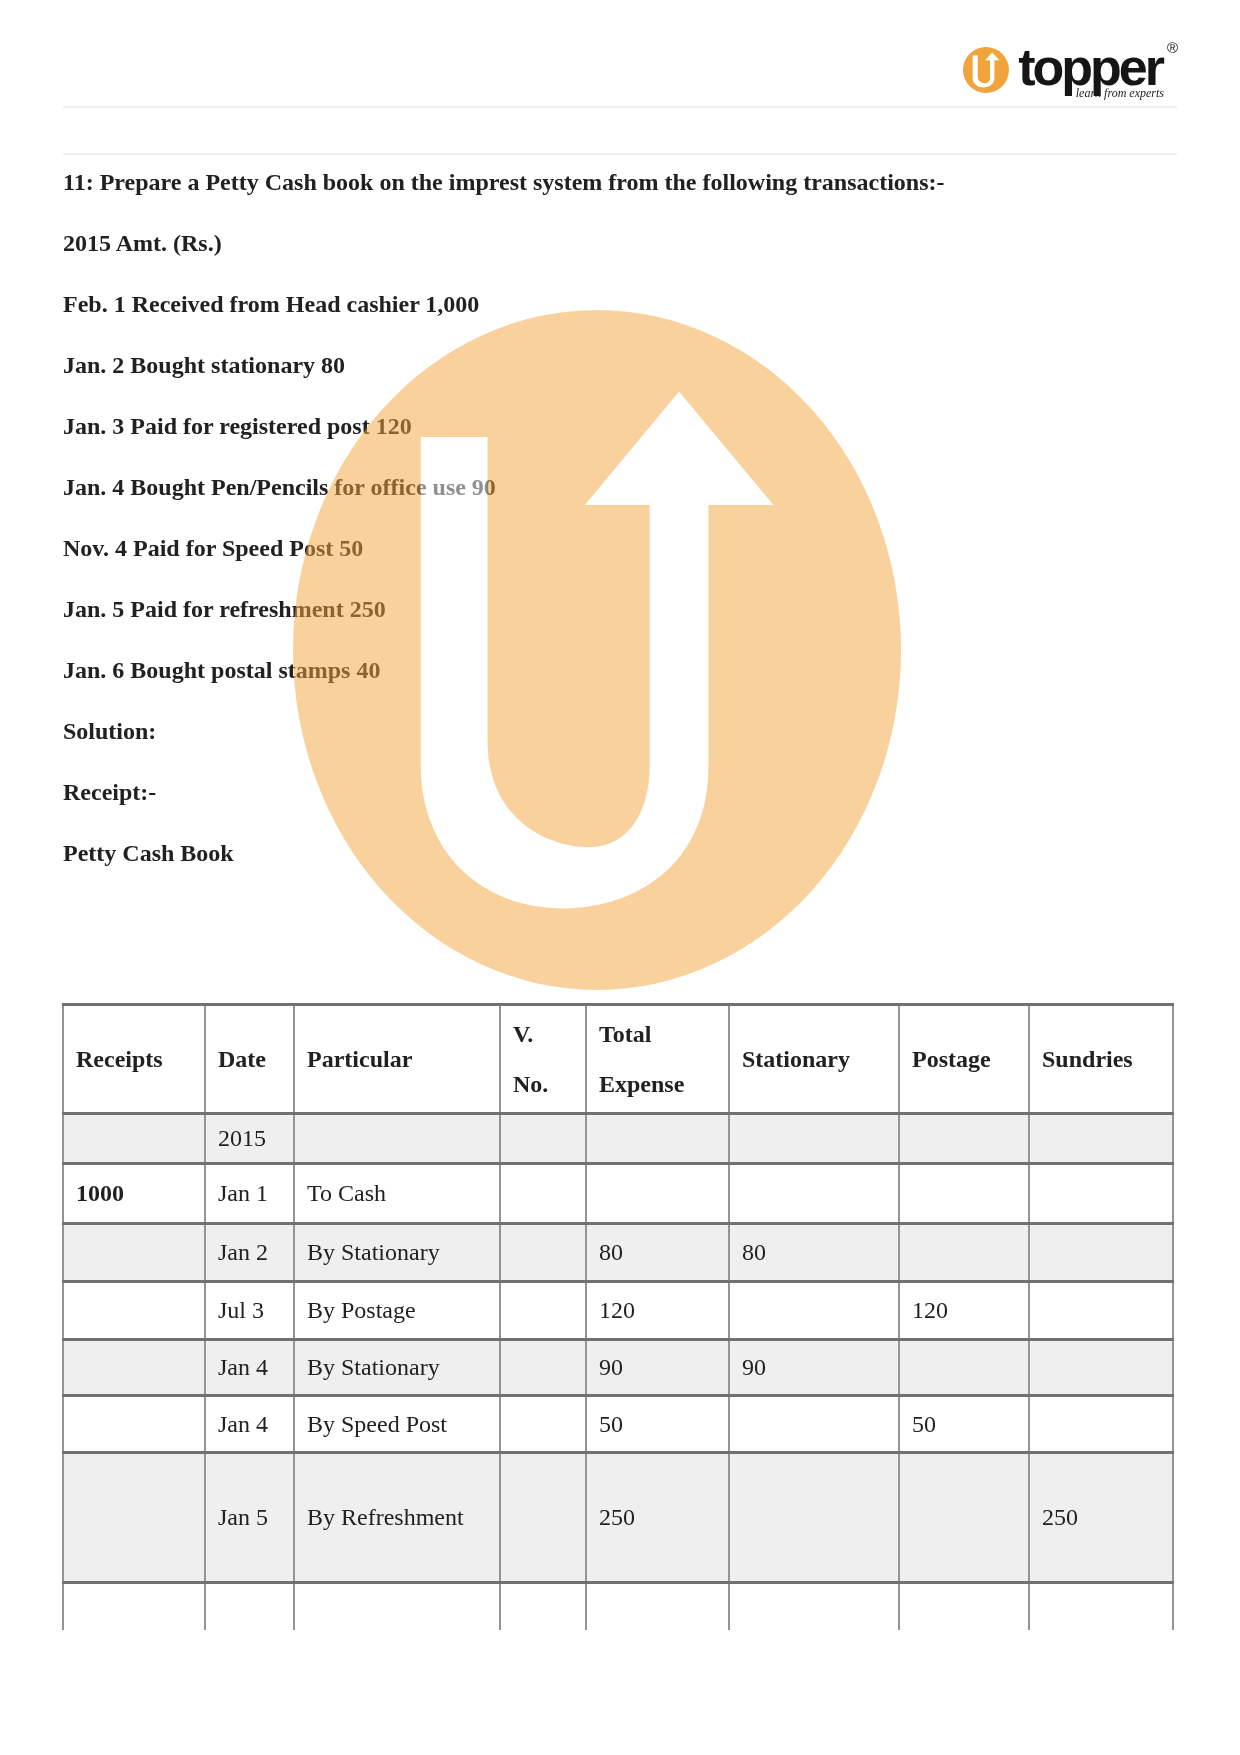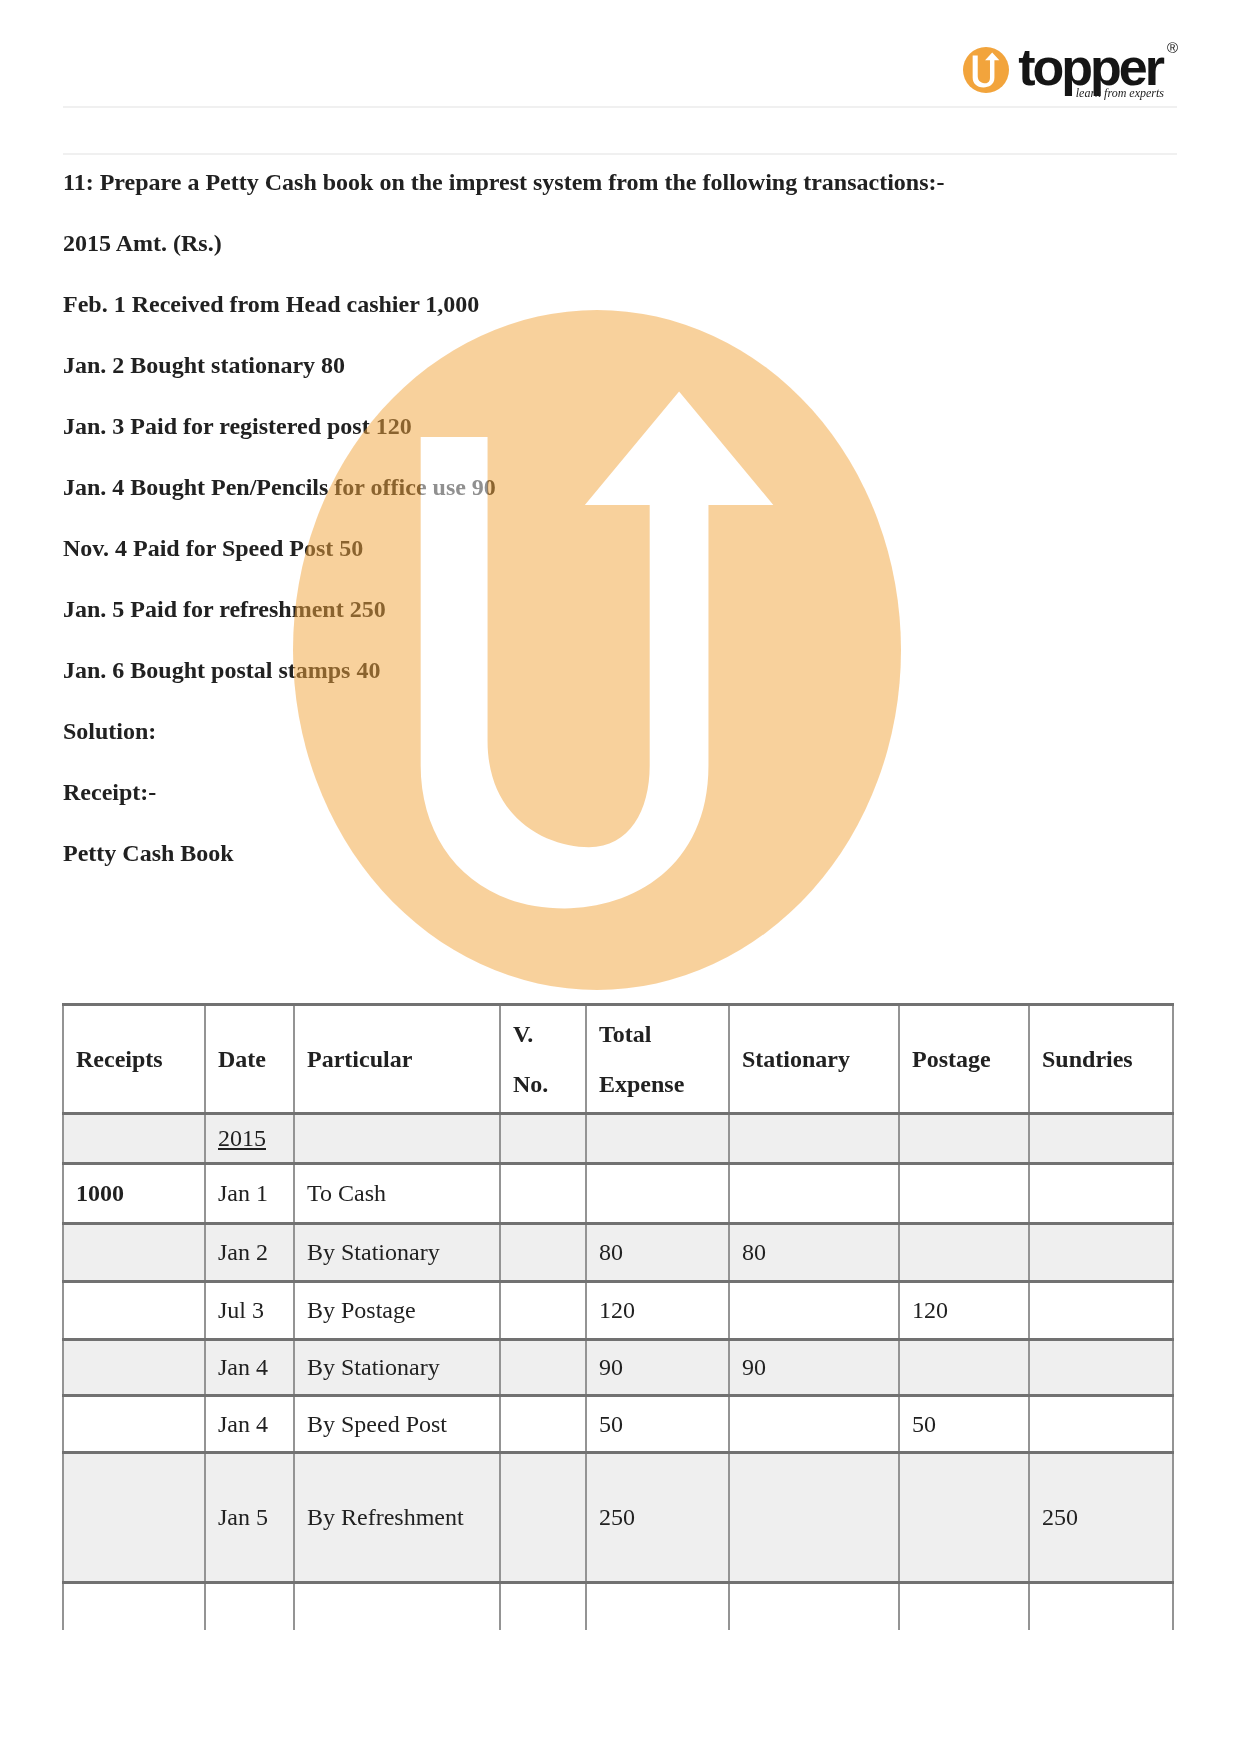--- a/index.html
+++ b/index.html
@@ -51,21 +51,21 @@
   th, td {
     border-left:2px solid #949494; border-right:2px solid #949494;
     border-top:3px solid #717171; border-bottom:3px solid #717171;
     vertical-align:middle; text-align:left; padding:2px 4px 2px 12px;
     font-size:24px; color:#212121; overflow:hidden;
   }
   thead th { font-weight:700; line-height:50px; white-space:pre-line; }
   tbody td { font-weight:400; line-height:37px; }
   tbody td:first-child { font-weight:700; }
   thead tr { height:109px; }
-  tbody tr:nth-child(1) { height:50px;text-decoration:underline; }
+  tbody tr:nth-child(1) { height:50px; }
   tbody tr:nth-child(2) { height:60px; }
   tbody tr:nth-child(3) { height:58px;margin-left:15px; }
   tbody tr:nth-child(4) { height:58px; }
   tbody tr:nth-child(5) { height:56px; }
   tbody tr:nth-child(6) { height:57px; }
   tbody tr:nth-child(7) { height:130px; }
   tbody tr:nth-child(8) { height:100px; }
   tbody tr:nth-child(odd) { background:#efefef; }
   tbody tr:nth-child(even) { background:#ffffff; }
 </style>

